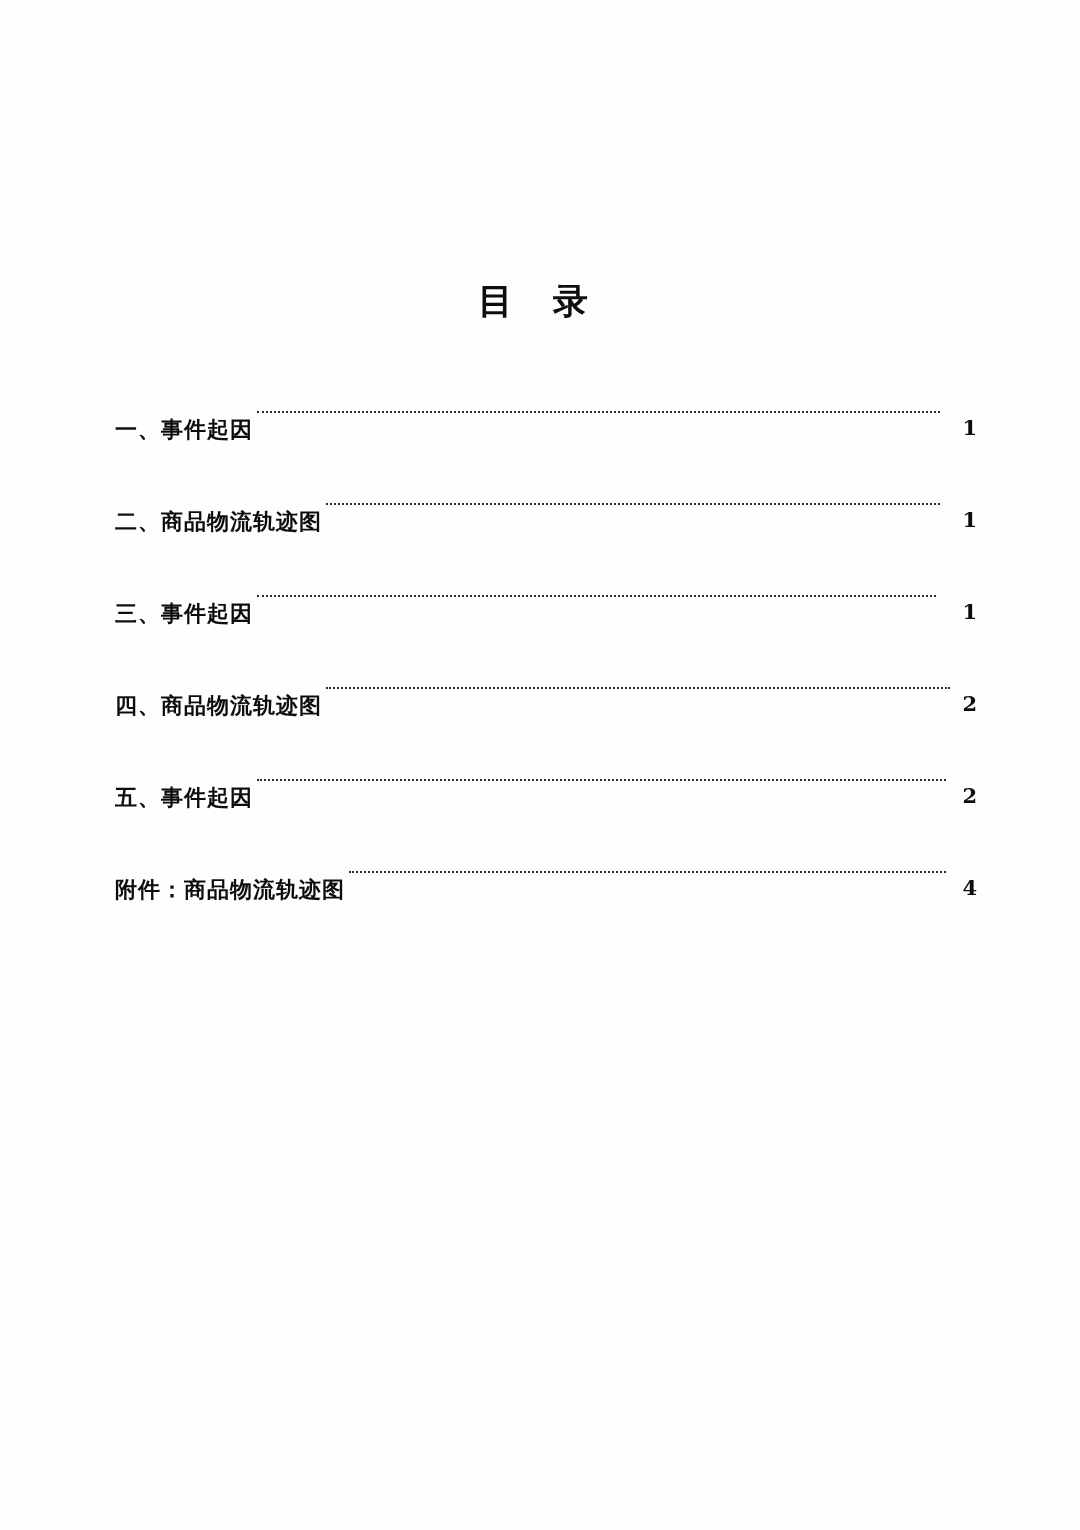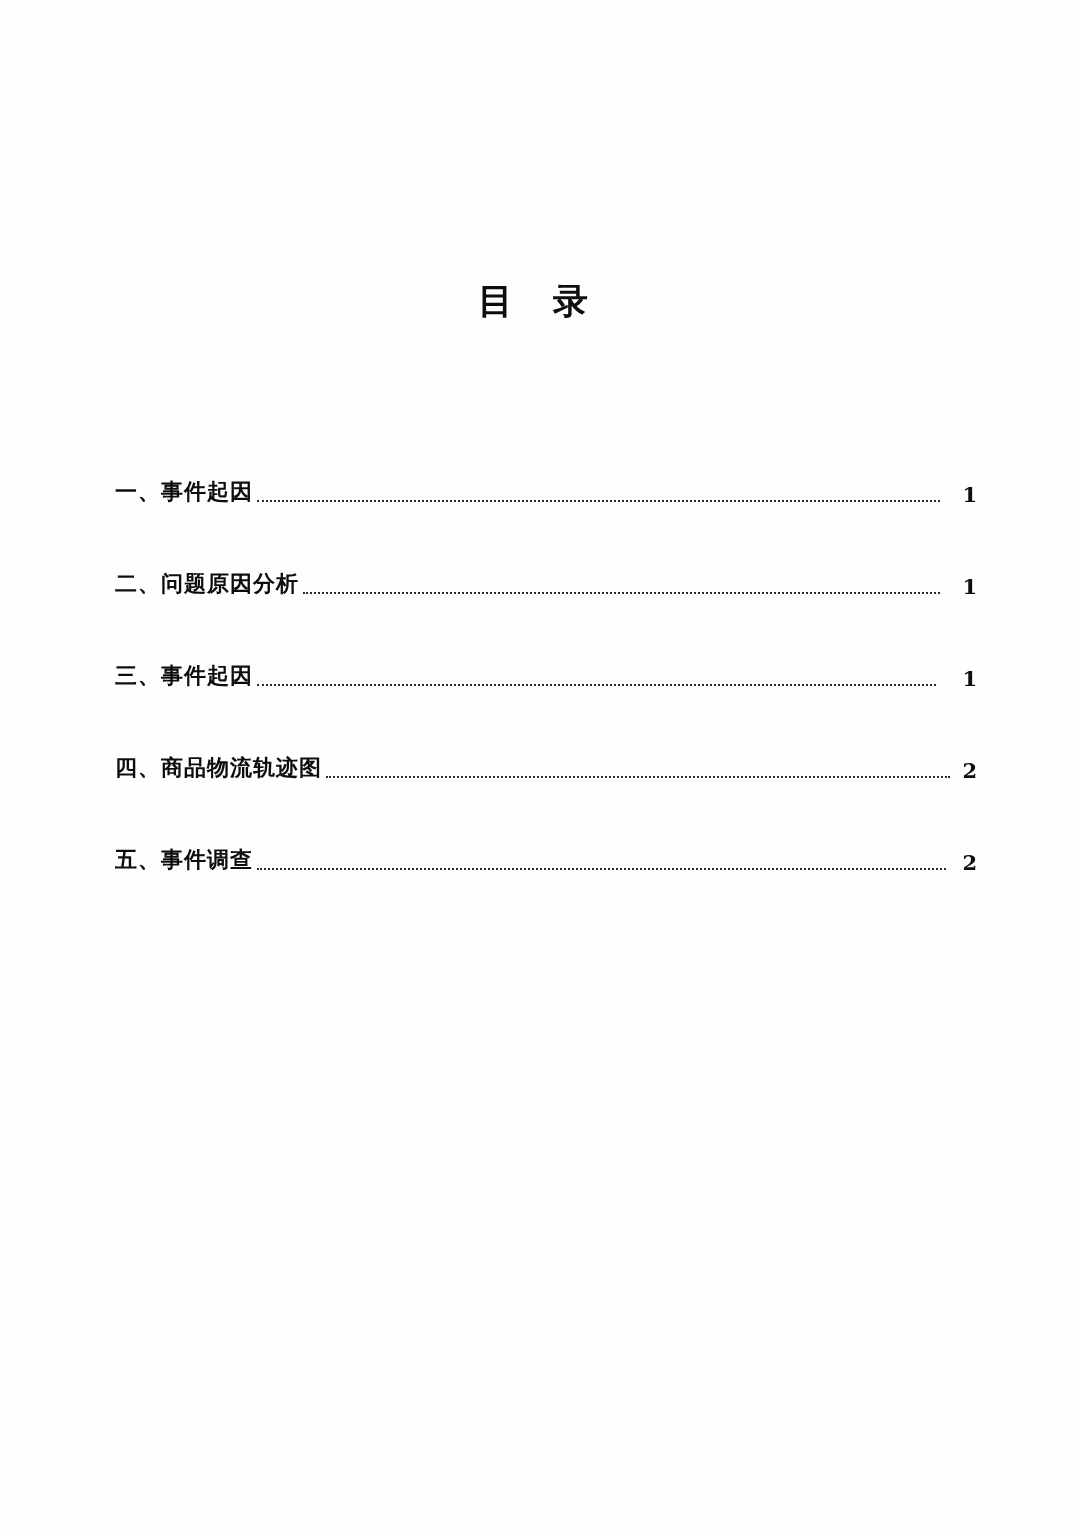--- a/index.html
+++ b/index.html
@@ -36,21 +36,21 @@
     color: #0d0d0d;
   }
   .toc {
     position: absolute;
     left: 115px;
     top: 415px;
     width: 862px;
   }
   .toc-entry {
     display: flex;
-    align-items: flex-end;
+    align-items: flex-start;
     width: 100%;
     height: 92px;
     font-size: 22px;
     font-weight: bold;
     color: #0d0d0d;
   }
   .toc-label {
     white-space: nowrap;
     letter-spacing: 1px;
     font-family: "DejaVu Serif", "Liberation Serif", serif;
@@ -89,38 +89,43 @@
 
   <div class="toc">
 
     <div class="toc-entry e0">
       <span class="toc-label">一、事件起因</span>
       <span class="toc-leader"></span>
       <span class="toc-page">1</span>
     </div>
 
     <div class="toc-entry e1">
-      <span class="toc-label">二、问题原因分析</span>
+      <span class="toc-label">二、商品物流轨迹图</span>
       <span class="toc-leader"></span>
       <span class="toc-page">1</span>
     </div>
 
     <div class="toc-entry e2">
       <span class="toc-label">三、事件起因</span>
       <span class="toc-leader"></span>
       <span class="toc-page">1</span>
     </div>
 
     <div class="toc-entry e3">
       <span class="toc-label">四、商品物流轨迹图</span>
       <span class="toc-leader"></span>
       <span class="toc-page">2</span>
     </div>
 
     <div class="toc-entry e4">
-      <span class="toc-label">五、事件调查</span>
+      <span class="toc-label">五、事件起因</span>
       <span class="toc-leader"></span>
       <span class="toc-page">2</span>
     </div>
 
+    <div class="toc-entry e5">
+      <span class="toc-label">附件：商品物流轨迹图</span>
+      <span class="toc-leader"></span>
+      <span class="toc-page">4</span>
+    </div>
 
   </div>
 </div>
 
 </body></html>

